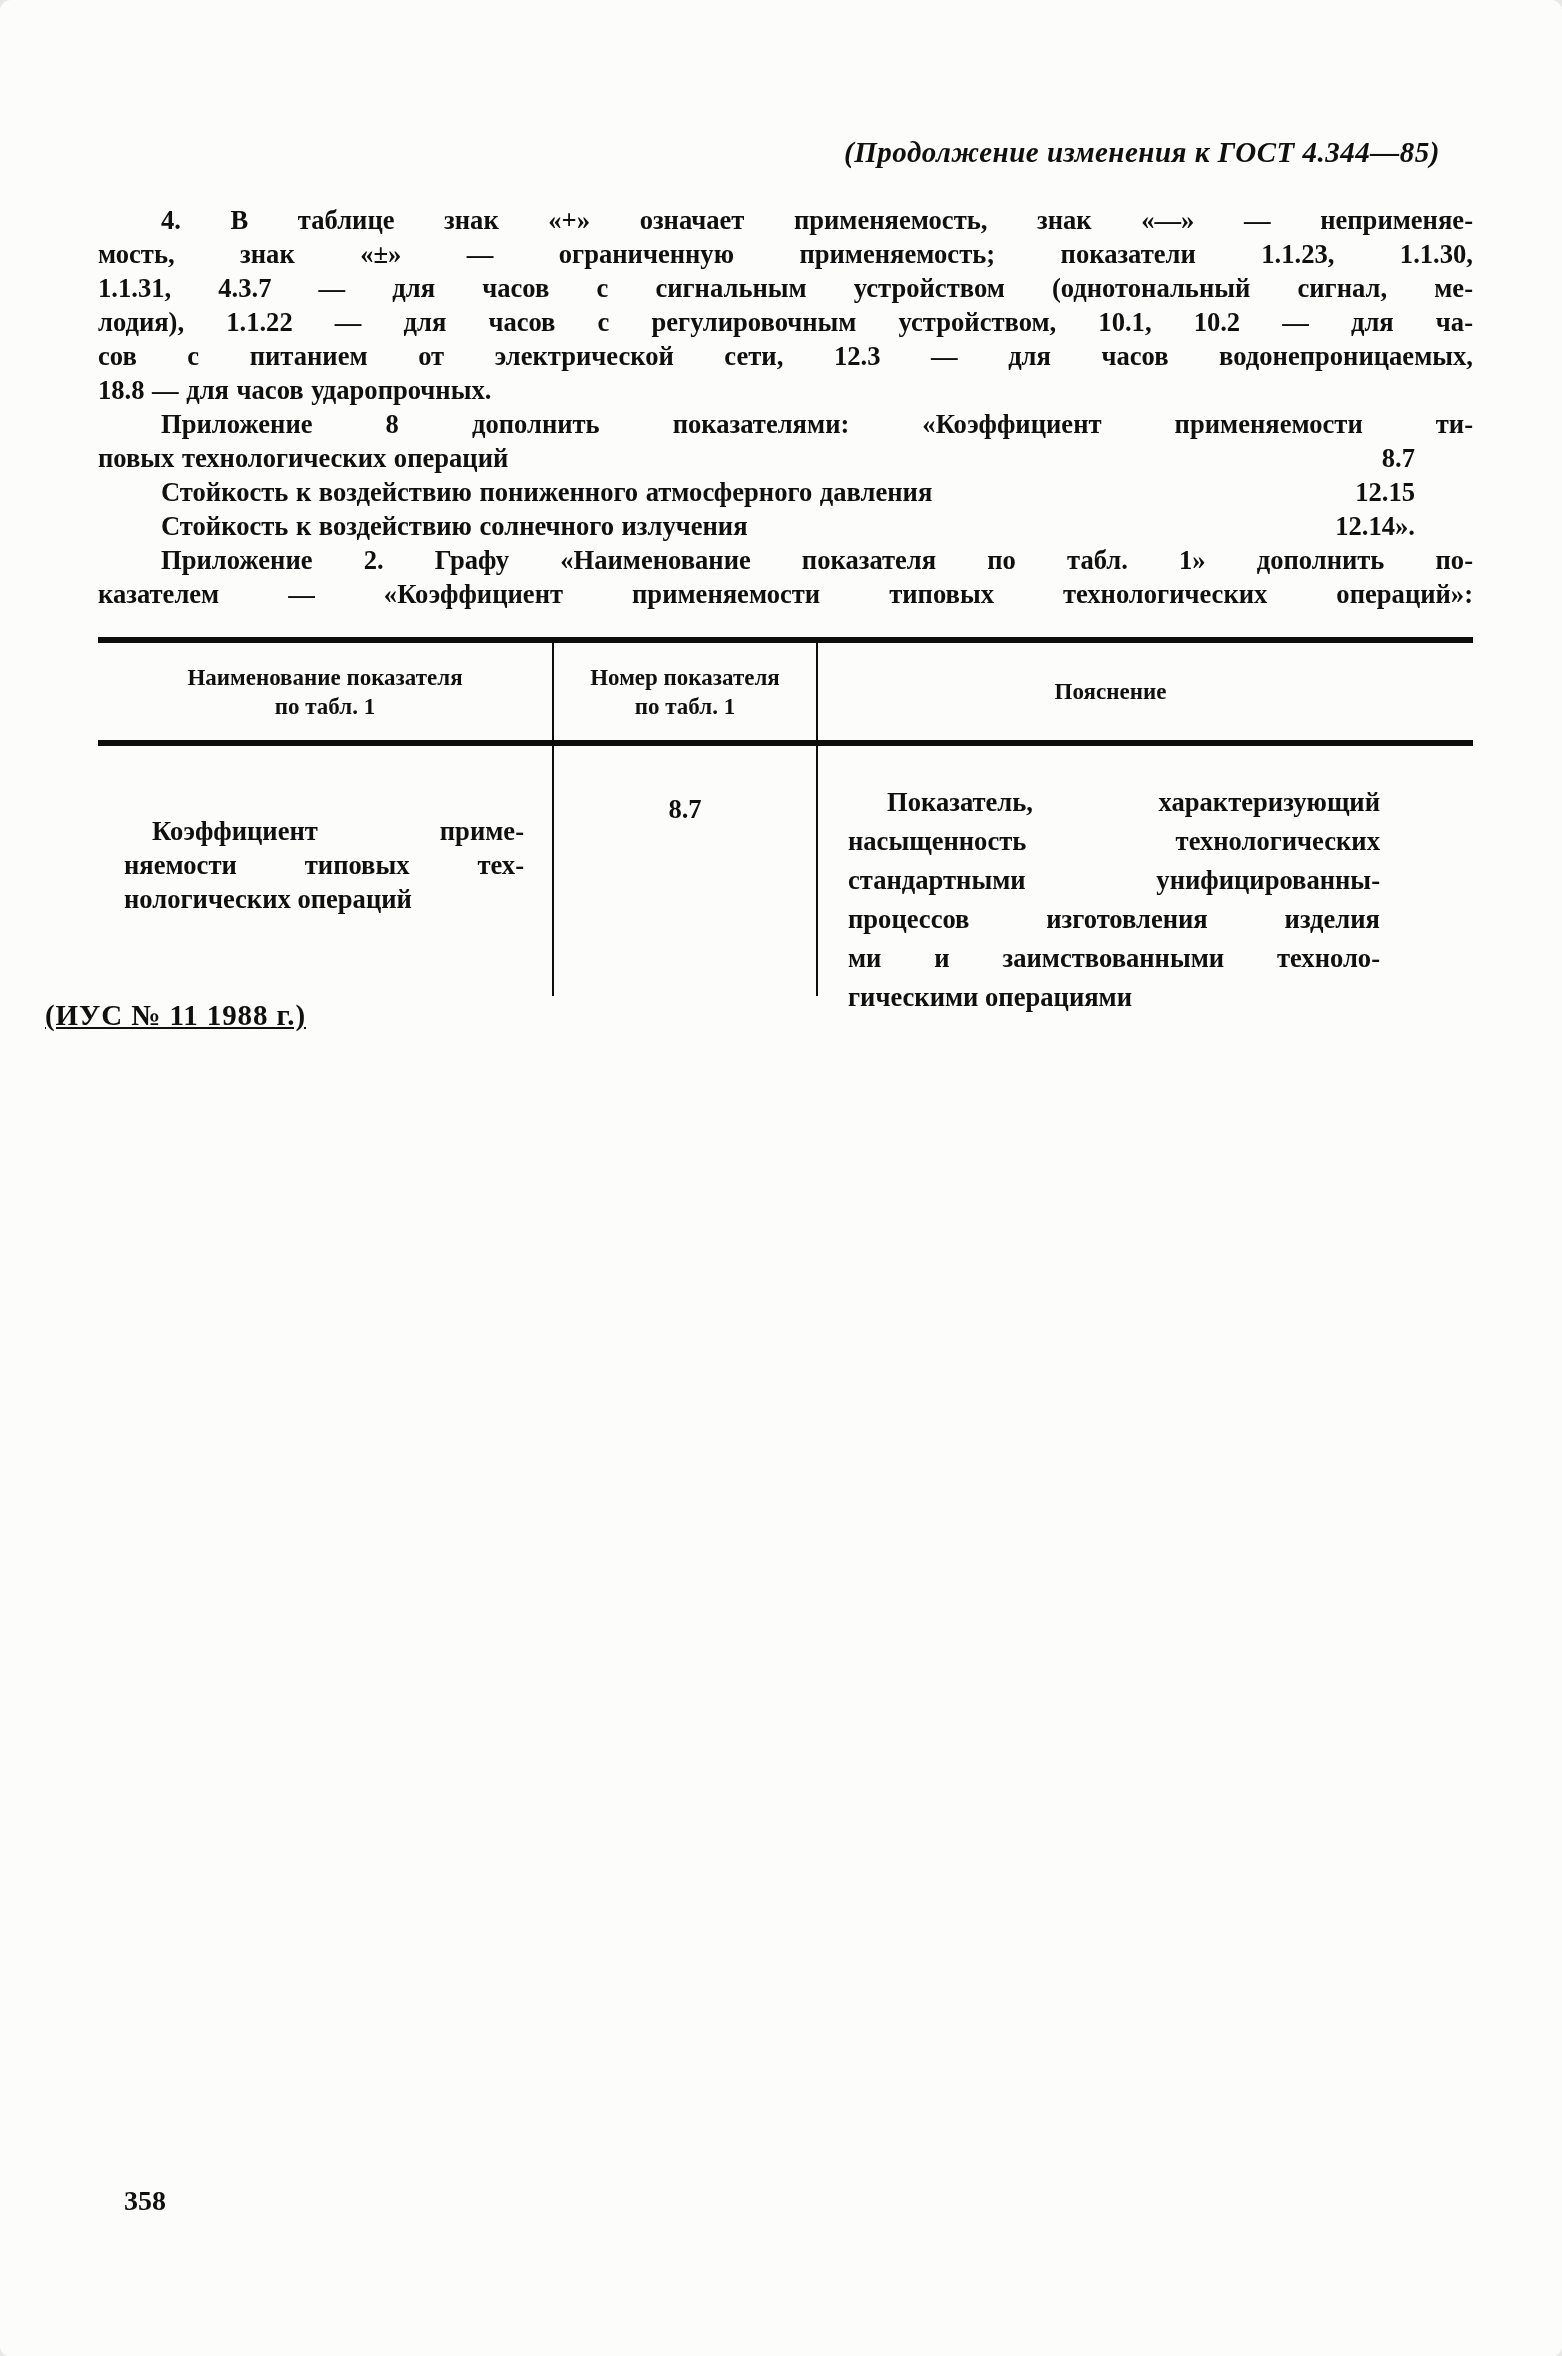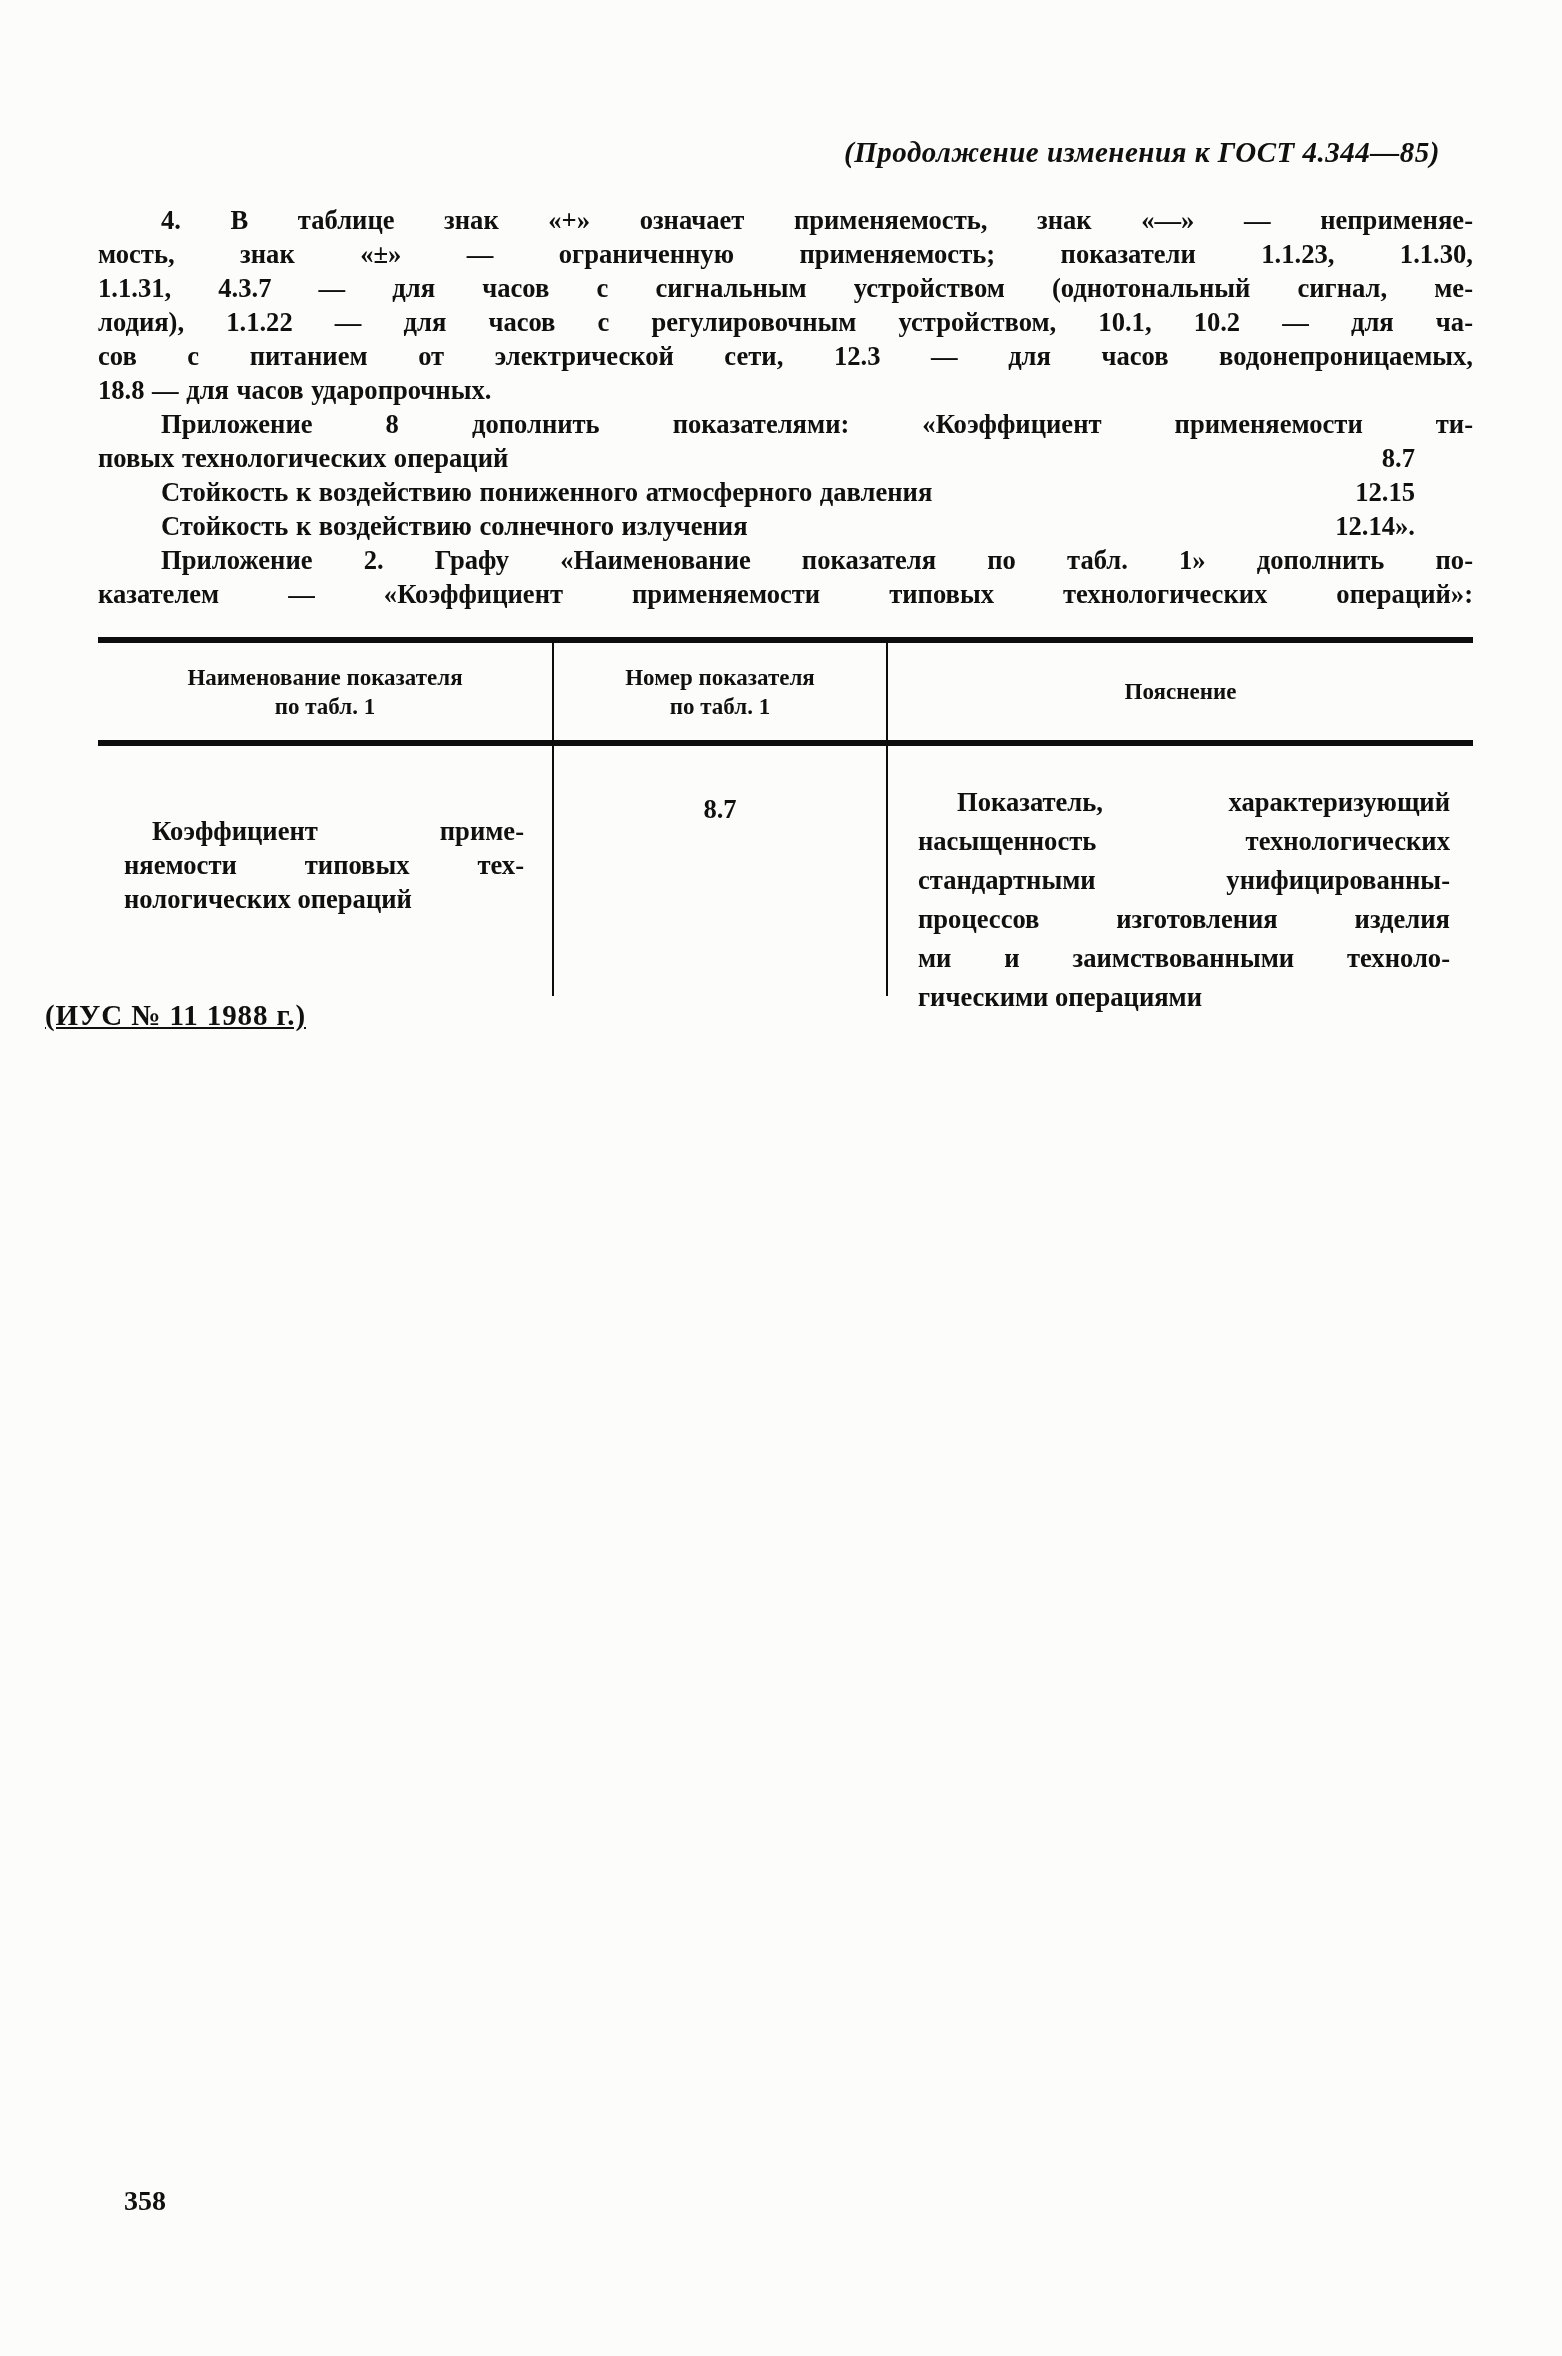--- a/index.html
+++ b/index.html
@@ -6,20 +6,21 @@
   .page {
     position: relative;
     width: 1562px;
     height: 2357px;
     margin: 0 auto;
     background: #fcfcfa;
     color: #101010;
     font-family: "Liberation Serif", serif;
     font-weight: 700;
     overflow: hidden;
+    border-radius: 11px;
   }
   .content {
     position: absolute;
     left: 98px;
     top: 0;
     width: 1375px;
   }
   .header-note {
     position: absolute;
     top: 136px;
@@ -63,21 +64,21 @@
     position: absolute;
     top: 637px;
     left: 0;
     width: 1375px;
     border-top: 6.5px solid #0d0d0d;
   }
   .trow { display: flex; width: 100%; }
   .thead { height: 97px; border-bottom: 6.5px solid #0d0d0d; }
   .tbody { height: 250px; }
   .c1 { width: 456px; box-sizing: border-box; border-right: 2.8px solid #0d0d0d; }
-  .c2 { width: 334px; box-sizing: border-box; border-right: 2.8px solid #0d0d0d; }
+  .c2 { width: 264px; box-sizing: border-box; border-right: 2.8px solid #0d0d0d; }
   .c3 { width: 585px; box-sizing: border-box; }
   .hcell {
     display: flex;
     flex-direction: column;
     justify-content: center;
     text-align: center;
     font-size: 23px;
     line-height: 29px;
   }
   .bcell { padding-top: 68px; }

